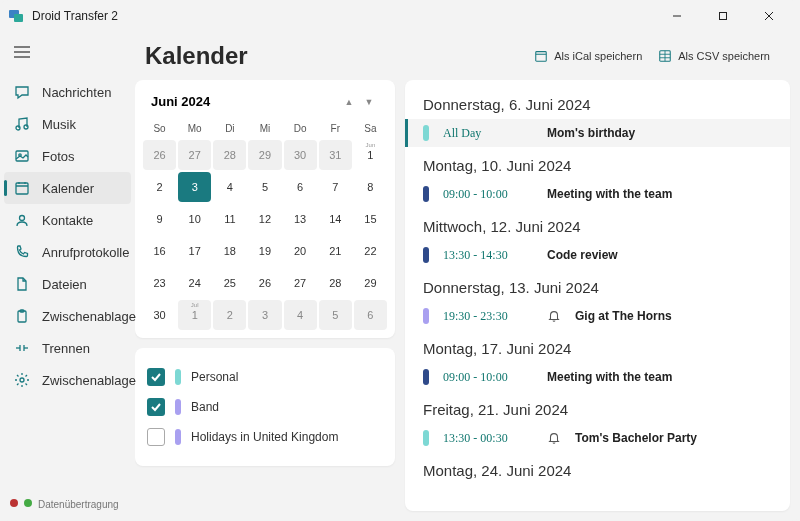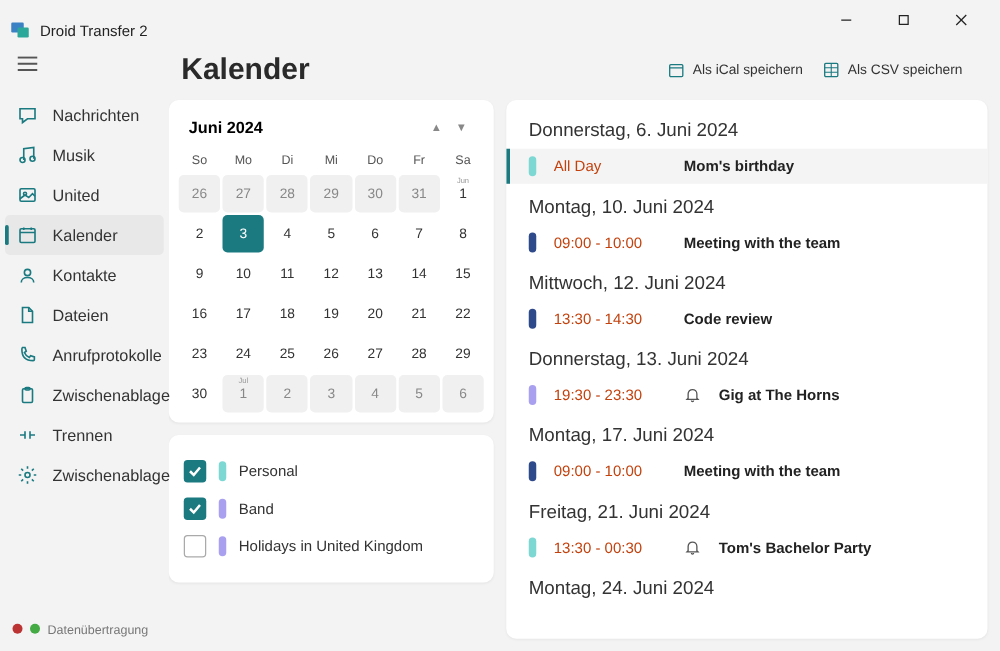--- a/index.html
+++ b/index.html
@@ -1,17 +1,17 @@
 <!DOCTYPE html>
 <html><head>
 <meta charset="utf-8">
 <style>
 * { margin: 0; padding: 0; box-sizing: border-box; font-family: "Segoe UI", -apple-system, sans-serif; }
 body { width: 800px; height: 521px; background: #f3f3f3; overflow: hidden; border-radius: 8px; }
-.titlebar { height: 32px; display: flex; align-items: flex-end; padding: 0 8px; background: #f3f3f3; }
+.titlebar { height: 32px; display: flex; align-items: center; padding: 16px 8px; background: #f3f3f3; }
 .titlebar-icon { width: 16px; height: 16px; margin-right: 8px; }
 .titlebar-title { font-size: 12px; color: #222; flex: 1; }
 .win-controls { display: flex; gap: 0; }
 .win-btn { width: 46px; height: 32px; display: flex; align-items: center; justify-content: center; color: #222; }
 .main { display: flex; height: calc(100% - 32px); }
 .sidebar { width: 135px; background: #f3f3f3; display: flex; flex-direction: column; padding-top: 4px; position: relative; }
 .hamburger { padding: 8px 14px; color: #555; }
 .nav { margin-top: 6px; flex: 1; }
 .nav-item { display: flex; align-items: center; gap: 12px; padding: 8px 14px; font-size: 13px; color: #333; cursor: pointer; position: relative; }
 .nav-item.active { background: #e8e8e8; border-radius: 4px; margin: 0 4px; padding-left: 10px; }
@@ -46,21 +46,21 @@
 .chk { width: 18px; height: 18px; border-radius: 3px; display: flex; align-items: center; justify-content: center; }
 .chk.on { background: #1a7a80; color: #fff; }
 .chk.off { border: 1.5px solid #aaa; }
 .pill { width: 6px; height: 16px; border-radius: 3px; }
 .events-card { flex: 1; padding: 6px 0; overflow: hidden; }
 .ev-date { font-size: 15px; color: #333; padding: 10px 18px 6px; }
 .ev-row { display: flex; align-items: center; padding: 6px 18px; gap: 14px; font-size: 12px; position: relative; }
 .ev-row.hl { background: #f4f4f4; }
 .ev-row.hl::before { content:""; position:absolute; left:0; top:0; bottom:0; width:3px; background:#1a7a80; }
 .ev-pill { width: 6px; height: 16px; border-radius: 3px; flex-shrink: 0; }
-.ev-time { width: 90px; color: #c2410c; }
+.ev-time { width: 90px; color: #0f766e; font-family: Liberation Serif, serif; }
 .ev-bell { width: 14px; color: #555; display:flex; align-items:center; }
 .ev-bell svg { width:14px; height:14px; }
 .ev-title { font-weight: 600; color: #222; }
 </style>
 </head>
 <body>
 
 <div class="titlebar">
   <span class="titlebar-icon">
     <svg viewBox="0 0 16 16">
@@ -118,21 +118,21 @@
           <span>Musik</span>
         </div>
         <div class="nav-item">
           <span class="nav-icon">
             <svg viewBox="0 0 16 16" fill="none" stroke="currentColor" stroke-width="1.3">
               <rect x="2" y="3" width="12" height="10" rx="1"></rect>
               <circle cx="6" cy="7" r="1.2"></circle>
               <path d="M2 11l4-3 3 2 3-3 2 2"></path>
             </svg>
           </span>
-          <span>United</span>
+          <span>Fotos</span>
         </div>
         <div class="nav-item active">
           <span class="nav-icon">
             <svg viewBox="0 0 16 16" fill="none" stroke="currentColor" stroke-width="1.3">
               <rect x="2" y="3" width="12" height="11" rx="1"></rect>
               <line x1="2" y1="6" x2="14" y2="6"></line>
               <line x1="5" y1="2" x2="5" y2="4"></line>
               <line x1="11" y1="2" x2="11" y2="4"></line>
             </svg>
           </span>
@@ -143,33 +143,33 @@
             <svg viewBox="0 0 16 16" fill="none" stroke="currentColor" stroke-width="1.3">
               <circle cx="8" cy="6" r="2.5"></circle>
               <path d="M3 14c0-2.5 2.2-4 5-4s5 1.5 5 4"></path>
             </svg>
           </span>
           <span>Kontakte</span>
         </div>
         <div class="nav-item">
           <span class="nav-icon">
             <svg viewBox="0 0 16 16" fill="none" stroke="currentColor" stroke-width="1.3">
+              <path d="M4 2l2 0 1 3-1.5 1c.8 2 2 3.2 4 4l1-1.5 3 1 0 2c0 1-1 1-1 1-6 0-9-3-9-9 0 0 0-1 .5-1.5z"></path>
+            </svg>
+          </span>
+          <span>Anrufprotokolle</span>
+        </div>
+        <div class="nav-item">
+          <span class="nav-icon">
+            <svg viewBox="0 0 16 16" fill="none" stroke="currentColor" stroke-width="1.3">
               <path d="M4 2h5l3 3v9H4z"></path>
               <path d="M9 2v3h3"></path>
             </svg>
           </span>
           <span>Dateien</span>
-        </div>
-        <div class="nav-item">
-          <span class="nav-icon">
-            <svg viewBox="0 0 16 16" fill="none" stroke="currentColor" stroke-width="1.3">
-              <path d="M4 2l2 0 1 3-1.5 1c.8 2 2 3.2 4 4l1-1.5 3 1 0 2c0 1-1 1-1 1-6 0-9-3-9-9 0 0 0-1 .5-1.5z"></path>
-            </svg>
-          </span>
-          <span>Anrufprotokolle</span>
         </div>
         <div class="nav-item">
           <span class="nav-icon">
             <svg viewBox="0 0 16 16" fill="none" stroke="currentColor" stroke-width="1.3">
               <rect x="4" y="3" width="8" height="11" rx="1"></rect>
               <rect x="6" y="2" width="4" height="2" rx="1"></rect>
             </svg>
           </span>
           <span>Zwischenablage</span>
         </div>

